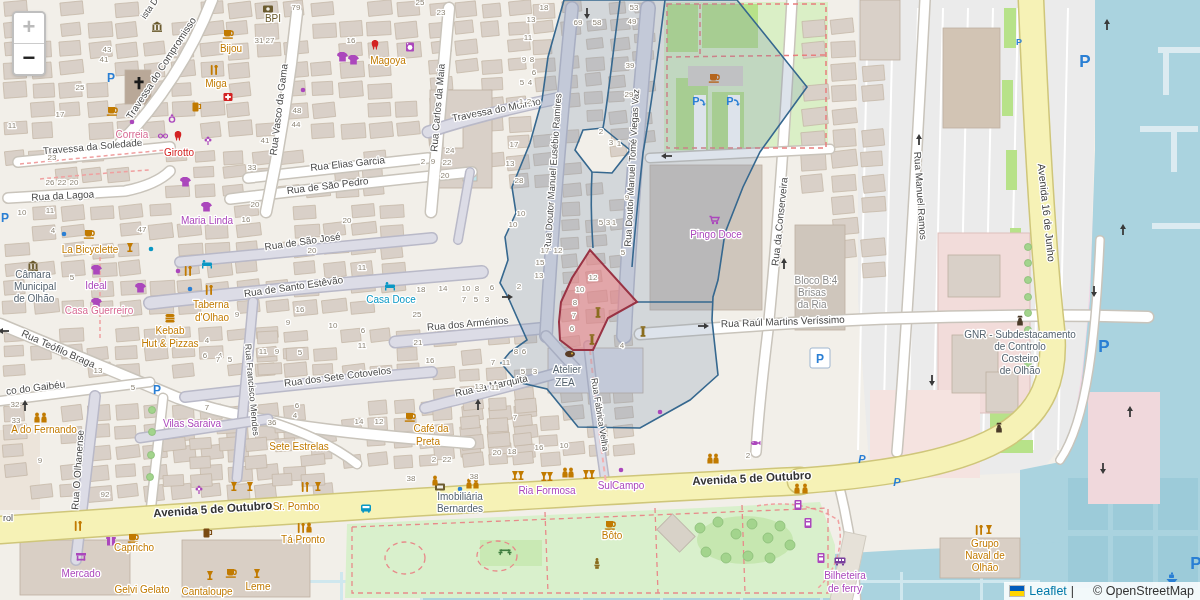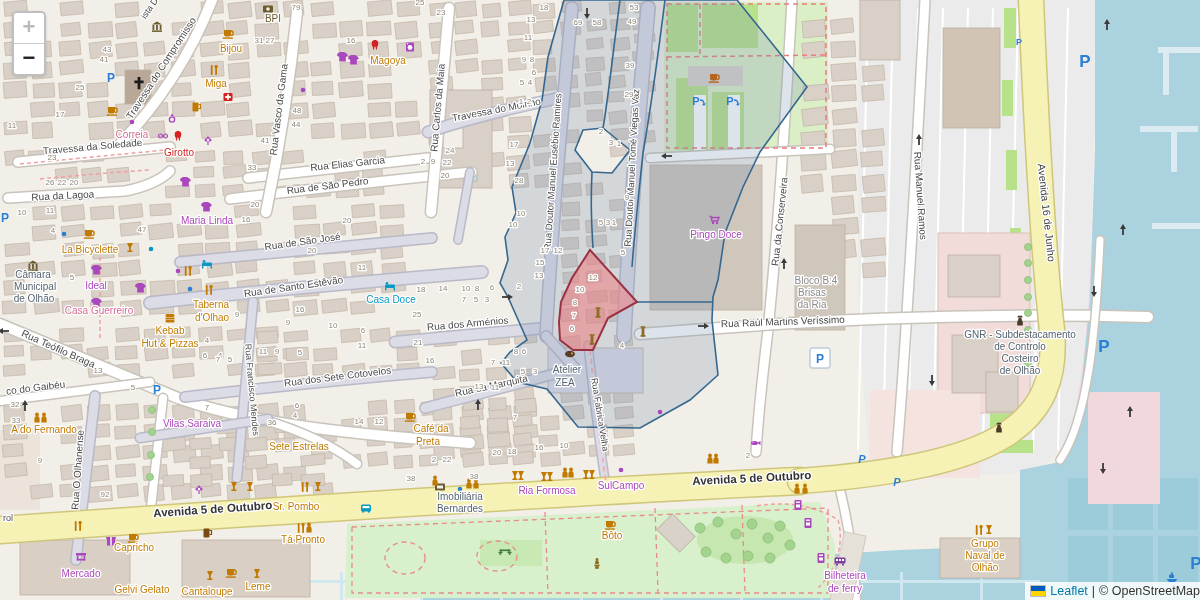--- a/index.html
+++ b/index.html
@@ -8,24 +8,24 @@
   #map{position:absolute;left:0;top:0;}
   
   .zoomctl{position:absolute;left:12px;top:11px;width:30px;border:2px solid rgba(0,0,0,.25);
            border-radius:5px;background:#fff;z-index:20;box-shadow:0 1px 3px rgba(0,0,0,.15);}
   .zoomctl a{display:block;width:30px;height:30px;line-height:28px;text-align:center;
              font-size:22px;font-weight:bold;text-decoration:none;background:#fff;}
   .zin{color:#bbb;border-bottom:1px solid #ccc;border-radius:4px 4px 0 0;}
   .zout{color:#222;border-radius:0 0 4px 4px;font-size:26px;}
   
   .attrib{position:absolute;right:0;bottom:0;background:rgba(255,255,255,.85);z-index:20;
-          padding:2px 0 2px 5px;font-size:12.5px;color:#333;display:flex;align-items:center;gap:4px;}
+          padding:2px 6px 2px 5px;font-size:12.5px;color:#333;display:flex;align-items:center;gap:4px;}
   .attrib a{text-decoration:none;}
   .lf{color:#0078a8;}
-  .osm{color:#333;}
+  .osm{color:#333;margin-left:15px;}
   .sep{color:#333;}
   .flag{display:inline-block;width:14px;height:10px;line-height:0;border:1px solid #bbb;}
   .flag i{display:block;width:100%;height:50%;}
   text{user-select:none;}
 </style>
 </head>
 <body>
 
 <div id="app">
   <svg id="map" width="1200" height="600" viewBox="0 0 1200 600">

